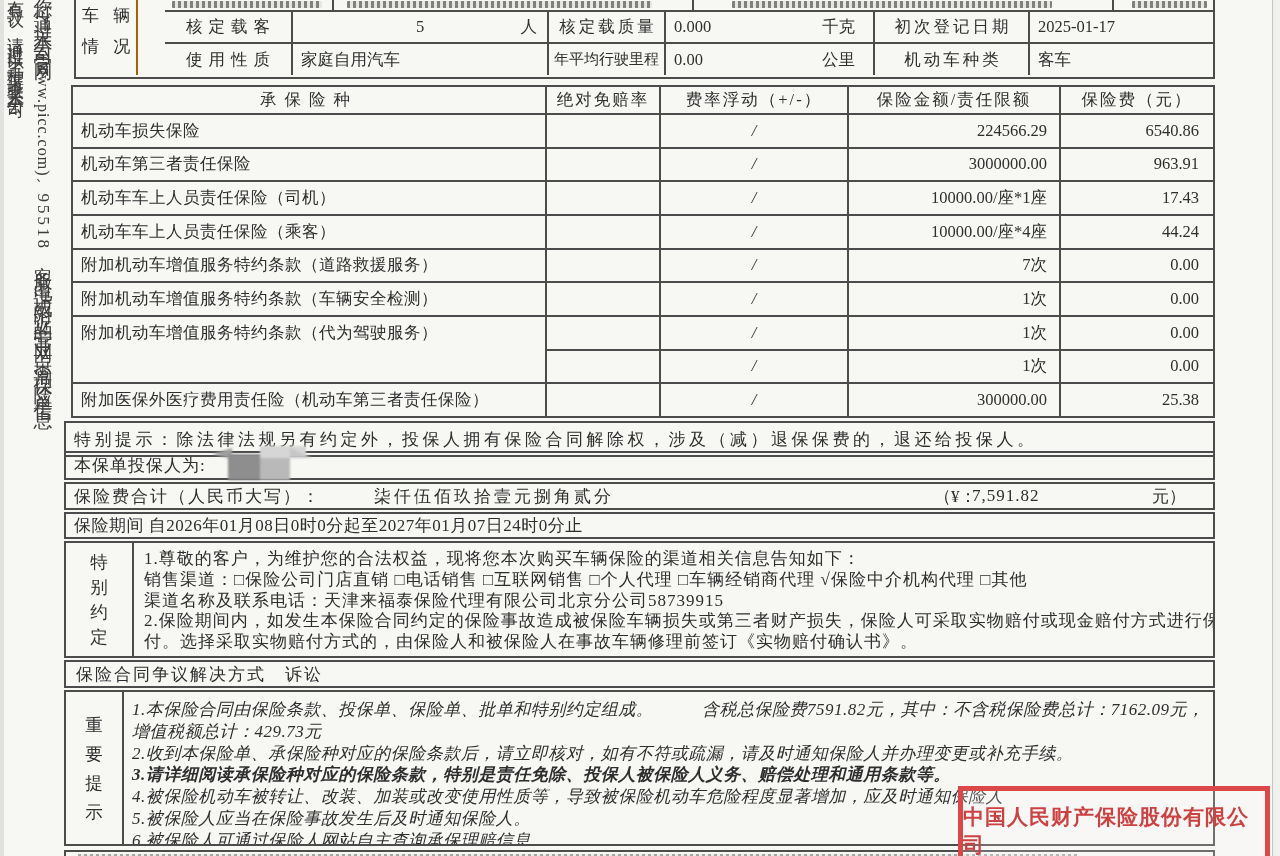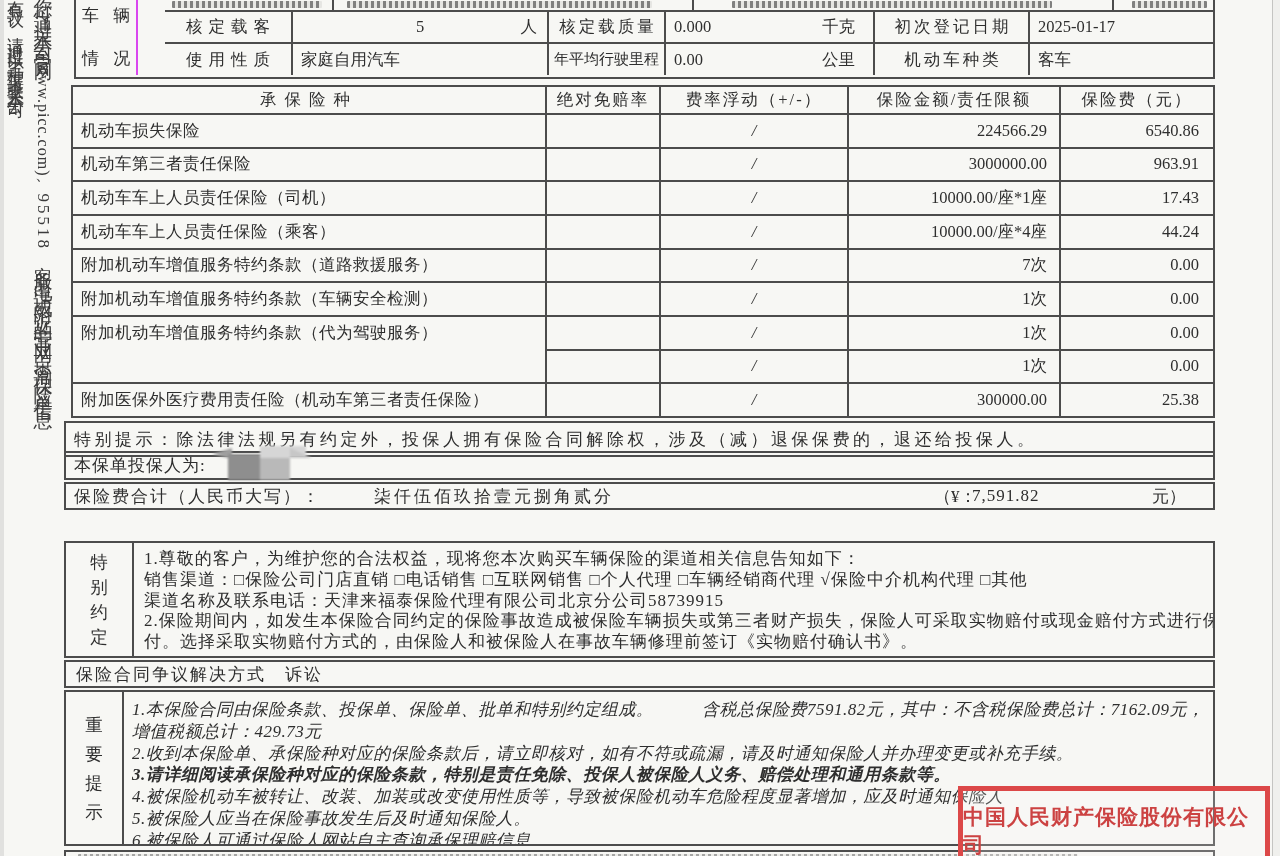--- a/index.html
+++ b/index.html
@@ -19,23 +19,23 @@
 
   .box{position:absolute;border:2px solid #4c4c4c;background:transparent;box-sizing:border-box;}
 
   
   .veh{left:74px;top:0;width:1141px;height:79px;border-top:none;display:grid;
        grid-template-columns:62px 153px 256px 117px 209px 155px 1fr;
        grid-template-rows:10px 32px 33px;}
   .veh .cell{position:relative;border-top:2px solid #4c4c4c;border-left:2px solid #4c4c4c;
        display:flex;align-items:center;font-size:16.5px;box-sizing:border-box;}
   .veh .cell.nL{border-left:none;margin-left:27px;}
-  .veh .label-col{grid-row:1/4;grid-column:1;border:none;border-right:2px solid #d946ef;
+  .veh .label-col{grid-row:1/4;grid-column:1;border:none;border-right:2px solid #a16207;
        display:flex;flex-direction:column;align-items:center;justify-content:flex-start;
-       padding-top:4px;gap:20px;font-size:17px;letter-spacing:5px;}
+       padding-top:4px;gap:8px;font-size:17px;letter-spacing:5px;}
   .veh .label-col span{display:block;text-indent:5px;}
   .veh .partial{grid-row:1;grid-column:2/8;border:none;position:relative;overflow:hidden;}
   .veh .ctr{justify-content:center;}
   .veh .sq{font-size:15px;letter-spacing:0;}
   .veh .ls{letter-spacing:6px;text-indent:6px;}
   .veh .ls2{letter-spacing:3px;text-indent:3px;}
   .veh .padL{padding-left:8px;}
   .unitR{position:absolute;right:10px;}
   .unitR2{position:absolute;right:18px;}
 
@@ -235,20 +235,21 @@
   </div>
 
   <div class="box line-box b-total">
     <span class="lbl">保险费合计（人民币大写）：</span>
     <span class="words">柒仟伍佰玖拾壹元捌角贰分</span>
     <span class="cur">（¥：</span>
     <span class="amt">7,591.82</span>
     <span class="yuan">元）</span>
   </div>
 
+  <div class="box line-box b-period">保险期间  自2026年01月08日0时0分起至2027年01月07日24时0分止</div>
 
   <div class="box b-agree">
     <div class="side-label">
       <span>特</span>
       <span>别</span>
       <span>约</span>
       <span>定</span>
     </div>
     <div class="sec-content">
       <div class="tline">1.尊敬的客户，为维护您的合法权益，现将您本次购买车辆保险的渠道相关信息告知如下：</div>

